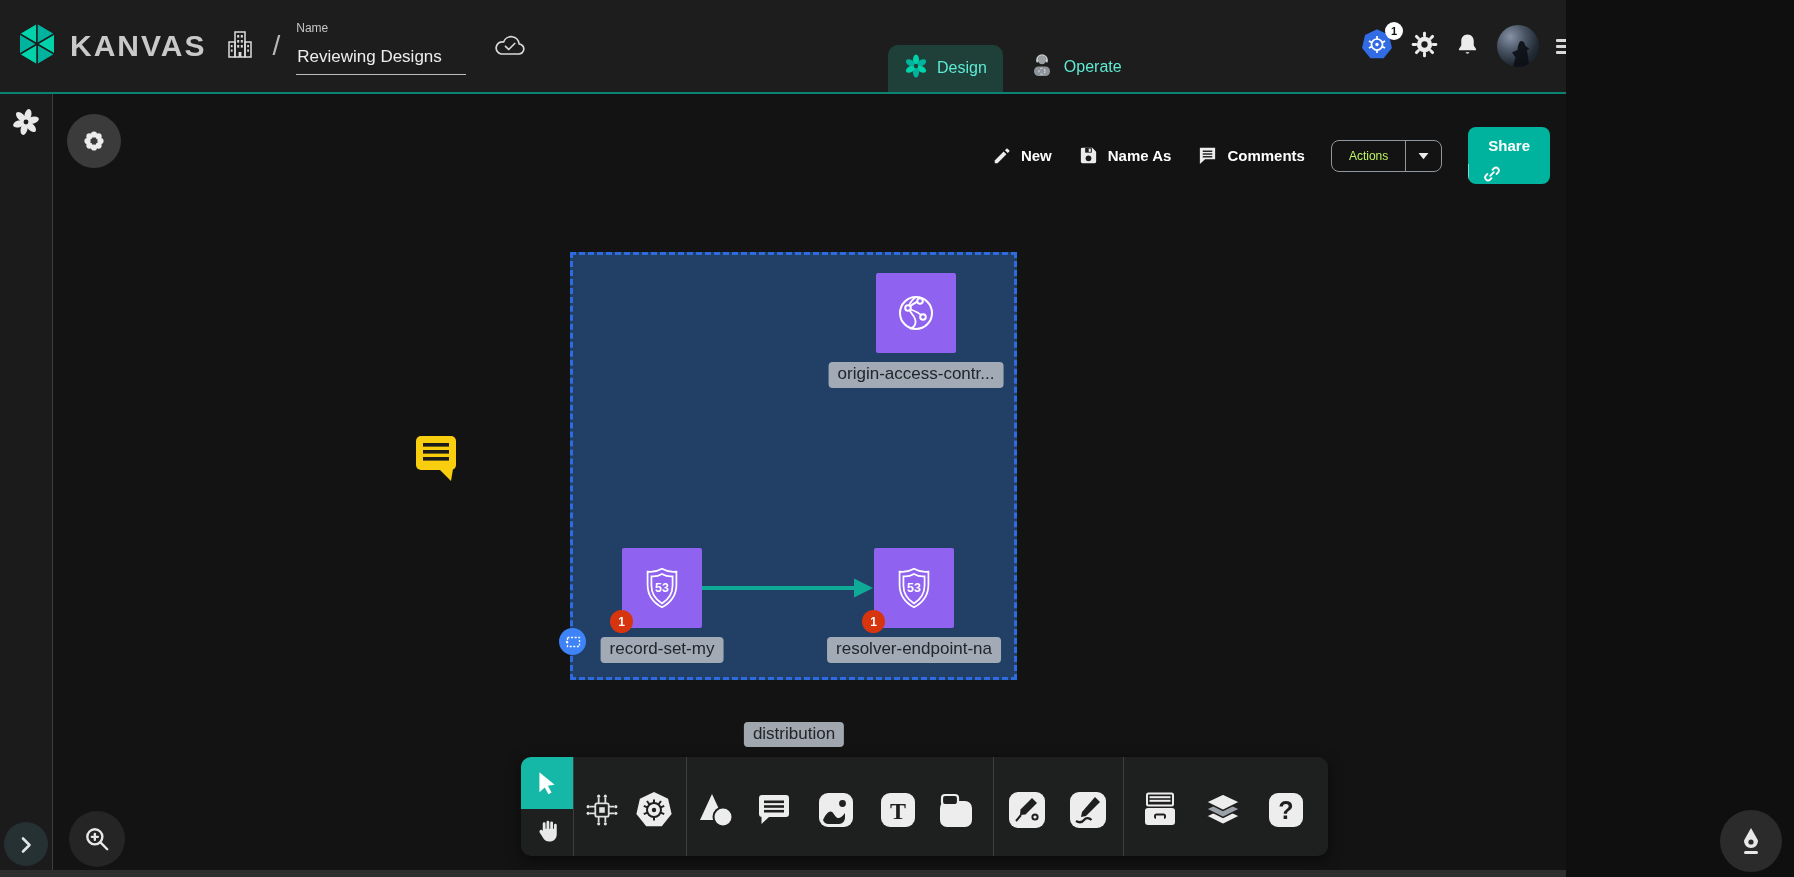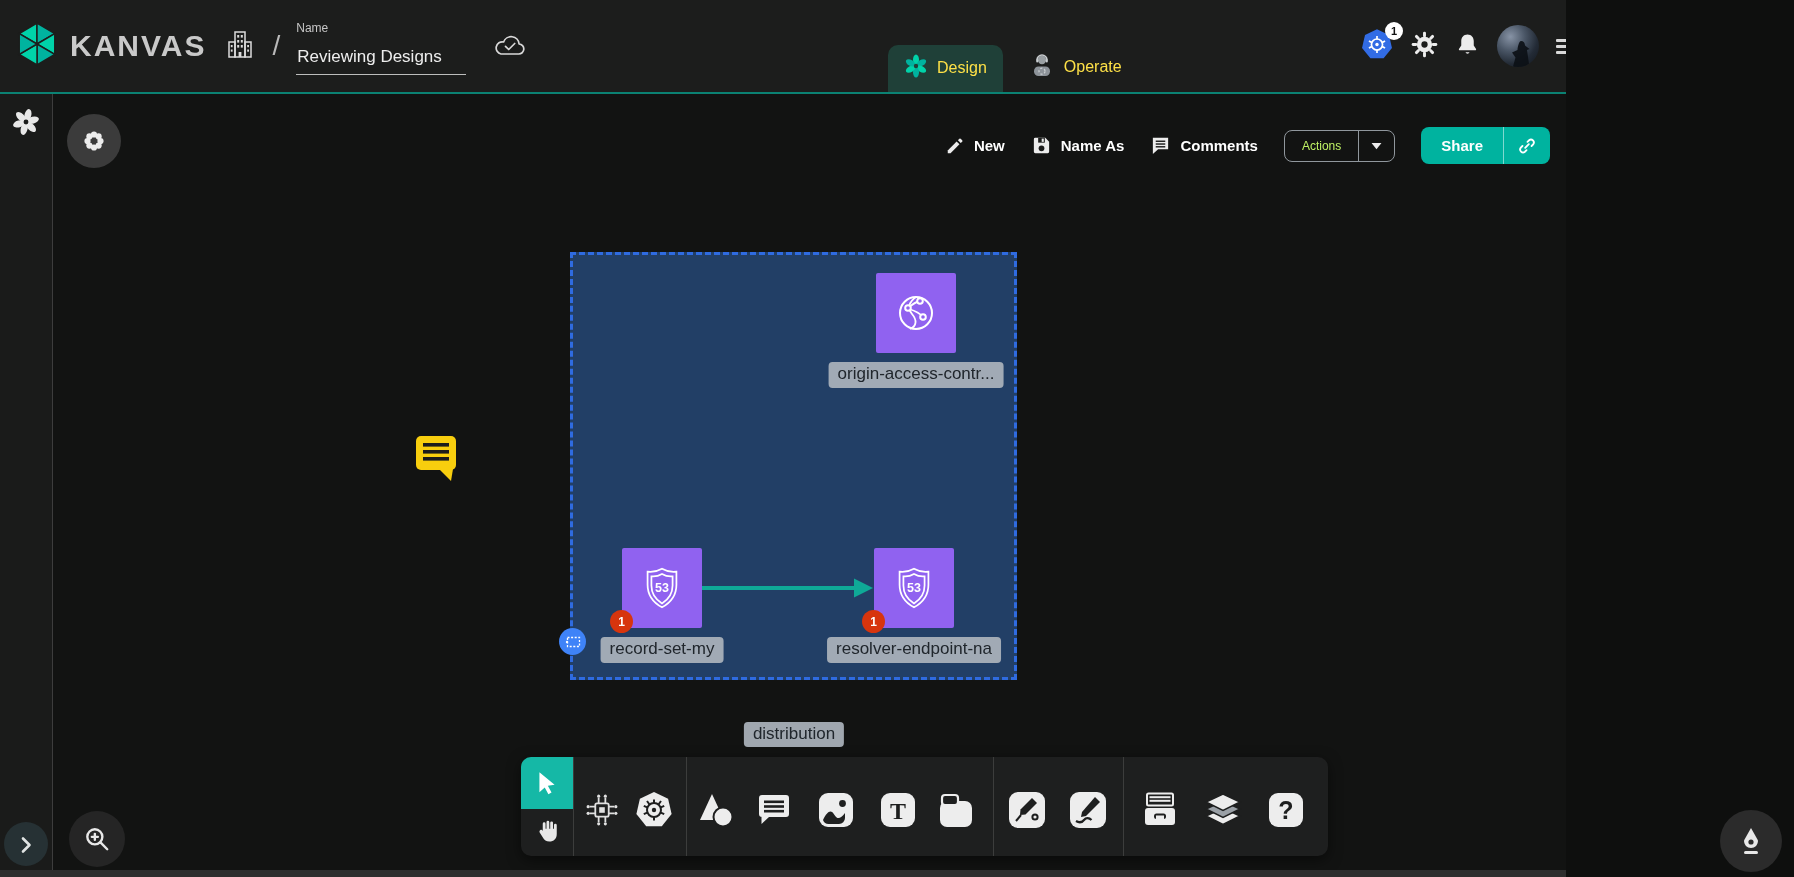--- a/index.html
+++ b/index.html
@@ -17,21 +17,21 @@
   .slash { margin:0 16px 0 18px; font-size:28px; color:#b9b9b9; font-weight:300; }
   .name-field { display:flex; flex-direction:column; margin-top:4px; }
   .name-field label { font-size:12px; color:#c6c6c6; margin-bottom:12px; }
   .name-field input { background:transparent; border:none; outline:none;
     border-bottom:1px solid #bdbdbd; color:#ededed; font-size:17px; width:170px; padding:0 0 7px 1px;
     font-family:"Liberation Sans", sans-serif; }
   .cloud-wrap { margin-left:26px; margin-top:2px; }
 
   .tabs { position:absolute; left:888px; bottom:0; display:flex; align-items:flex-end; gap:10px; }
   .tab { display:flex; align-items:center; gap:9px; padding:9px 16px 10px;
-    color:#fde047; font-size:16px; cursor:pointer; }
+    color:#5eead4; font-size:16px; cursor:pointer; }
   .tab.active { background:#1f4038; border-radius:10px 10px 0 0; }
 
   .h-right { position:absolute; right:10px; top:0; height:92px; display:flex; align-items:center; gap:17px; }
   .k8s-wrap { position:relative; cursor:pointer; }
   .k8s-badge { position:absolute; top:-6px; right:-9px; width:18px; height:18px; border-radius:50%;
     background:#fff; color:#111; font-size:11px; font-weight:700; display:flex; align-items:center; justify-content:center; }
   .avatar { width:42px; height:42px; border-radius:50%; overflow:hidden; cursor:pointer;
     background:radial-gradient(circle at 32% 28%, #8793a5 0%, #4a5666 35%, #232b36 65%, #10141a 100%); position:relative; }
   .avatar svg { position:absolute; bottom:-2px; left:4px; }
   .menu-partial { display:flex; flex-direction:column; gap:3px; margin-right:-14px; }
@@ -54,21 +54,21 @@
     background:#3b3b3b; border:none; display:flex; align-items:center; justify-content:center; cursor:pointer; }
 
   
   .actionbar { position:absolute; top:33px; right:16px; display:flex; align-items:center; gap:26px; }
   .ab-item { display:flex; align-items:center; gap:9px; color:#ffffff; font-size:15px;
     font-weight:700; cursor:pointer; }
   .actions-btn { display:flex; align-items:stretch; border:1px solid #90979d; border-radius:8px;
     overflow:hidden; cursor:pointer; }
   .actions-btn .seg1 { padding:8px 17px; font-size:12px; color:#bef264; }
   .actions-btn .seg2 { display:flex; align-items:center; padding:0 12px; border-left:1px solid #90979d; }
-  .share-btn { display:flex; align-items:stretch; background:#00B39F; border-radius:8px; overflow:hidden; cursor:pointer; }
+  .share-btn { display:flex; align-items:stretch; background:#00B39F; border-radius:8px; overflow:hidden; cursor:pointer;flex-direction:column; }
   .share-btn .seg1 { padding:10px 20px; font-size:15px; font-weight:700; color:#fff; }
   .share-btn .seg2 { display:flex; align-items:center; padding:0 13px; border-left:1px solid rgba(255,255,255,.5); }
 
   
   .sel-group { position:absolute; left:516px; top:158px; width:447px; height:428px;
     background:rgba(60,130,230,0.40); border:3px dashed #2F6BE0; cursor:move; }
   .node { position:absolute; width:80px; height:80px; cursor:pointer; }
   .node-box { width:80px; height:80px; background:#9062F0; border-radius:2px;
     display:flex; align-items:center; justify-content:center; }
   .node-label, .group-label { background:rgba(171,179,187,0.93); color:#20262c; font-size:17px;

